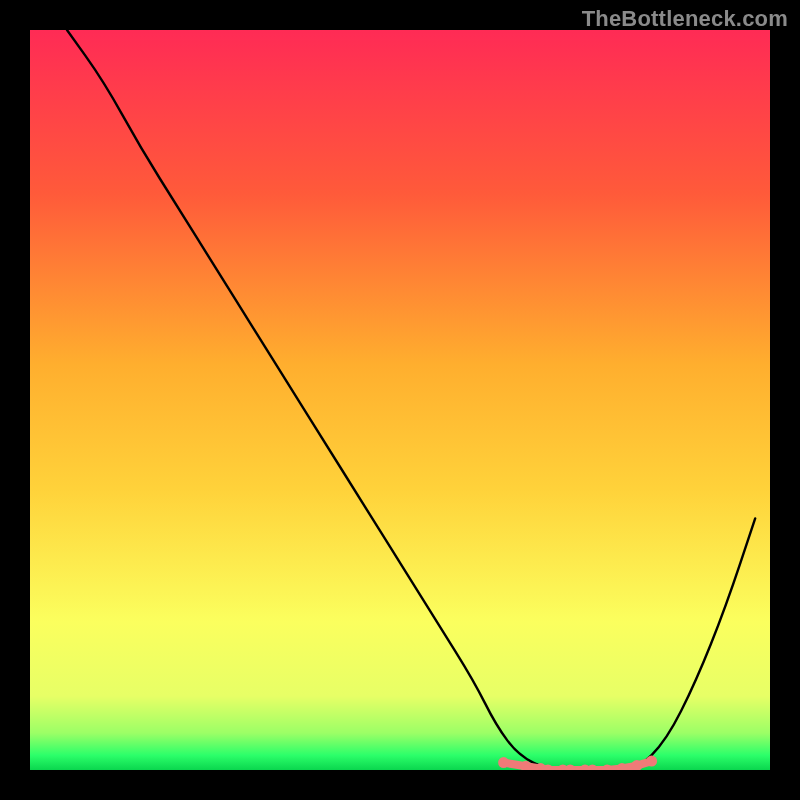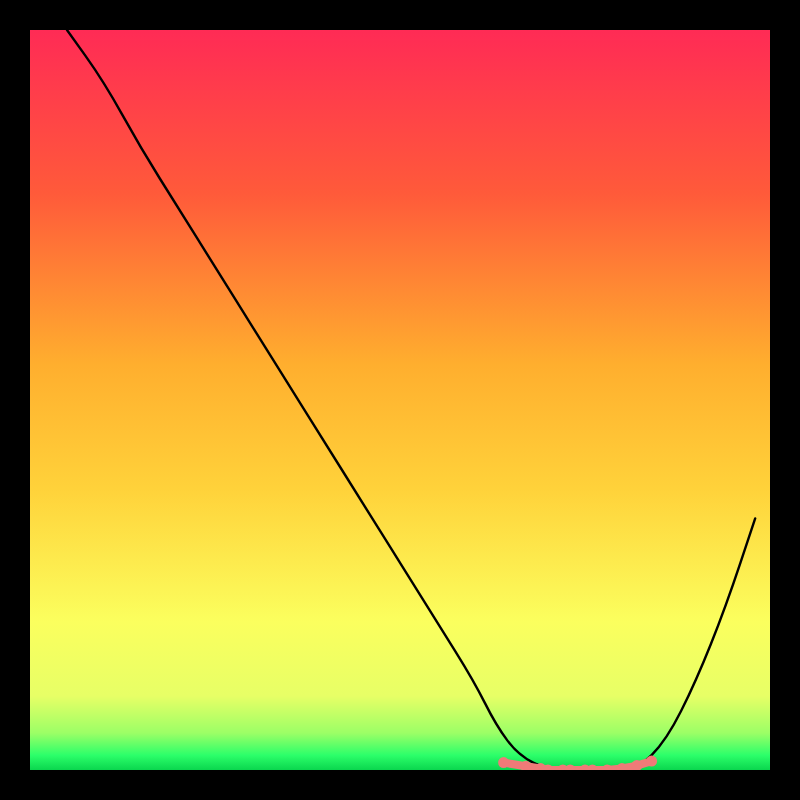--- a/index.html
+++ b/index.html
@@ -71,13 +71,14 @@
         <circle cx="555" cy="740" r="5.5" fill="#f07a78"></circle>
         <circle cx="562.4" cy="740" r="5.5" fill="#f07a78"></circle>
         <circle cx="577.2" cy="740" r="5.5" fill="#f07a78"></circle>
         <circle cx="592" cy="738.52" r="5.5" fill="#f07a78"></circle>
         <circle cx="606.8" cy="735.56" r="5.5" fill="#f07a78"></circle>
         <circle cx="621.6" cy="731.12" r="5.5" fill="#f07a78"></circle>
       </g>
 
   </svg>
 
+  <div class="watermark">TheBottleneck.com</div>
 </div>
 
 </body></html>

